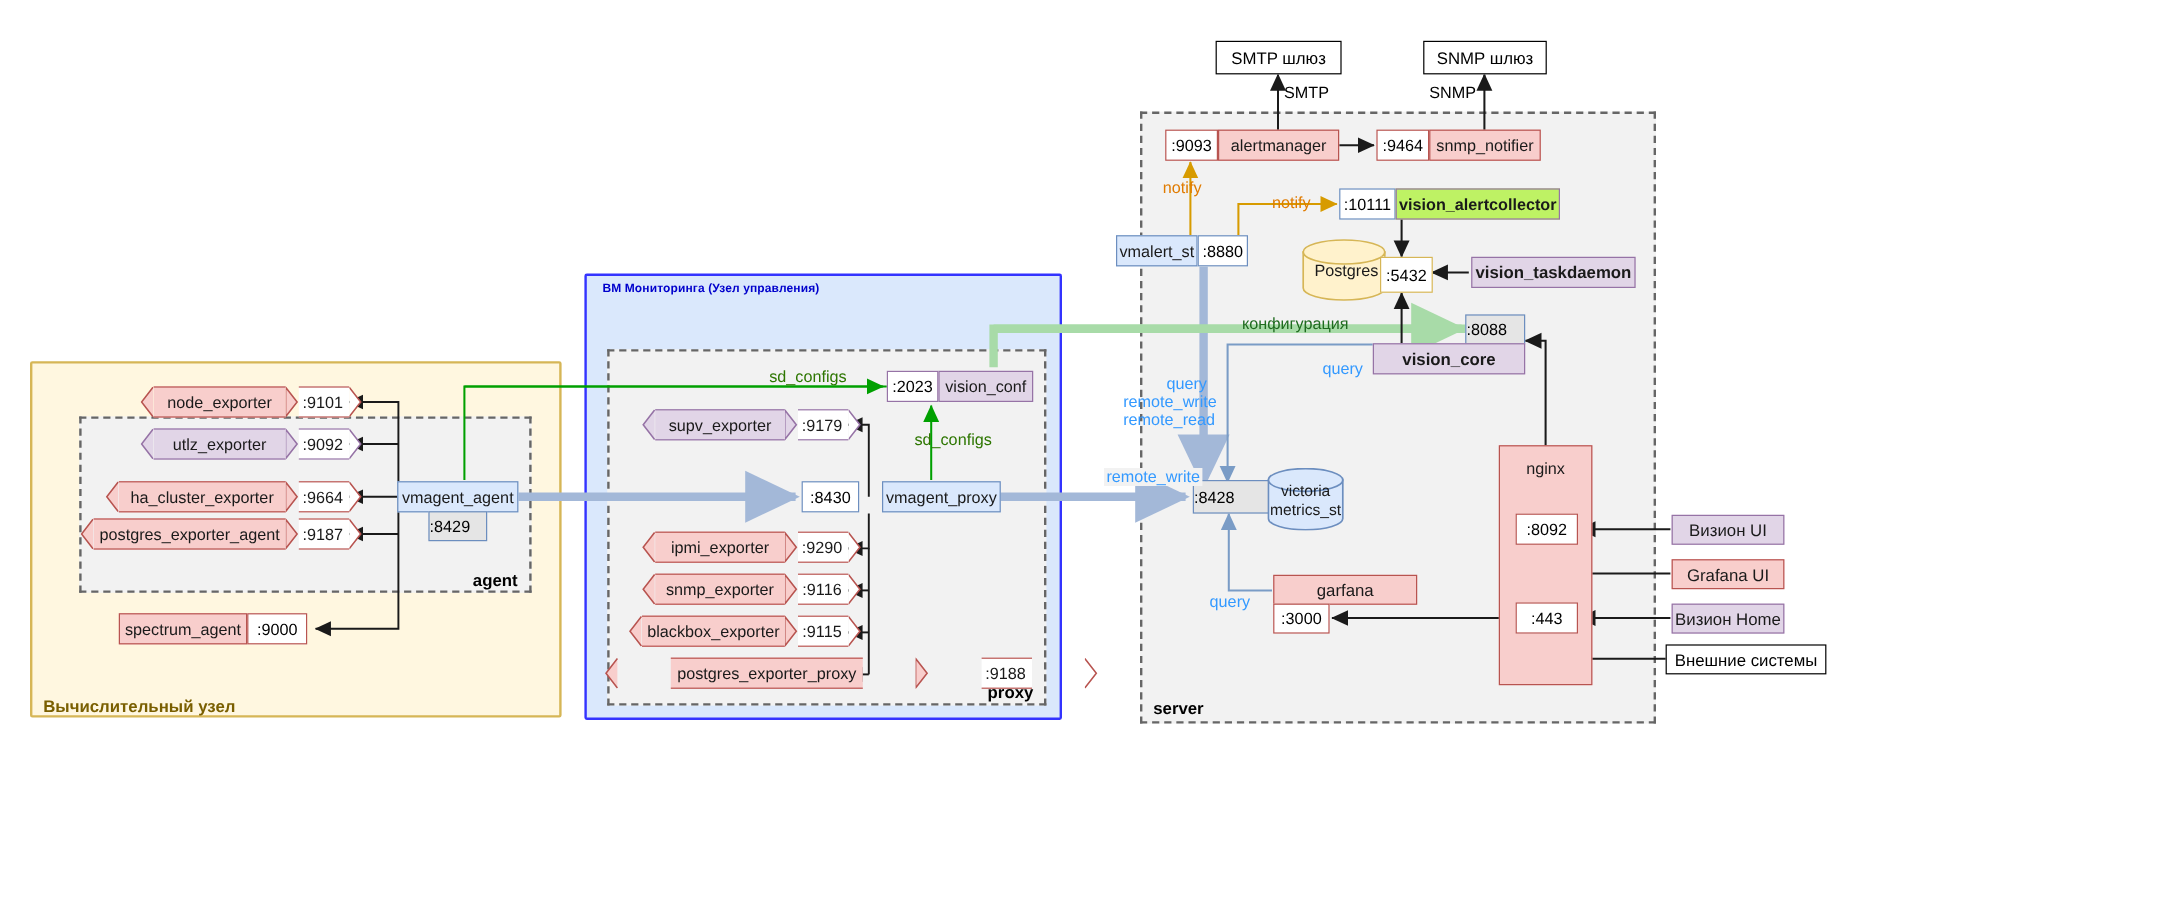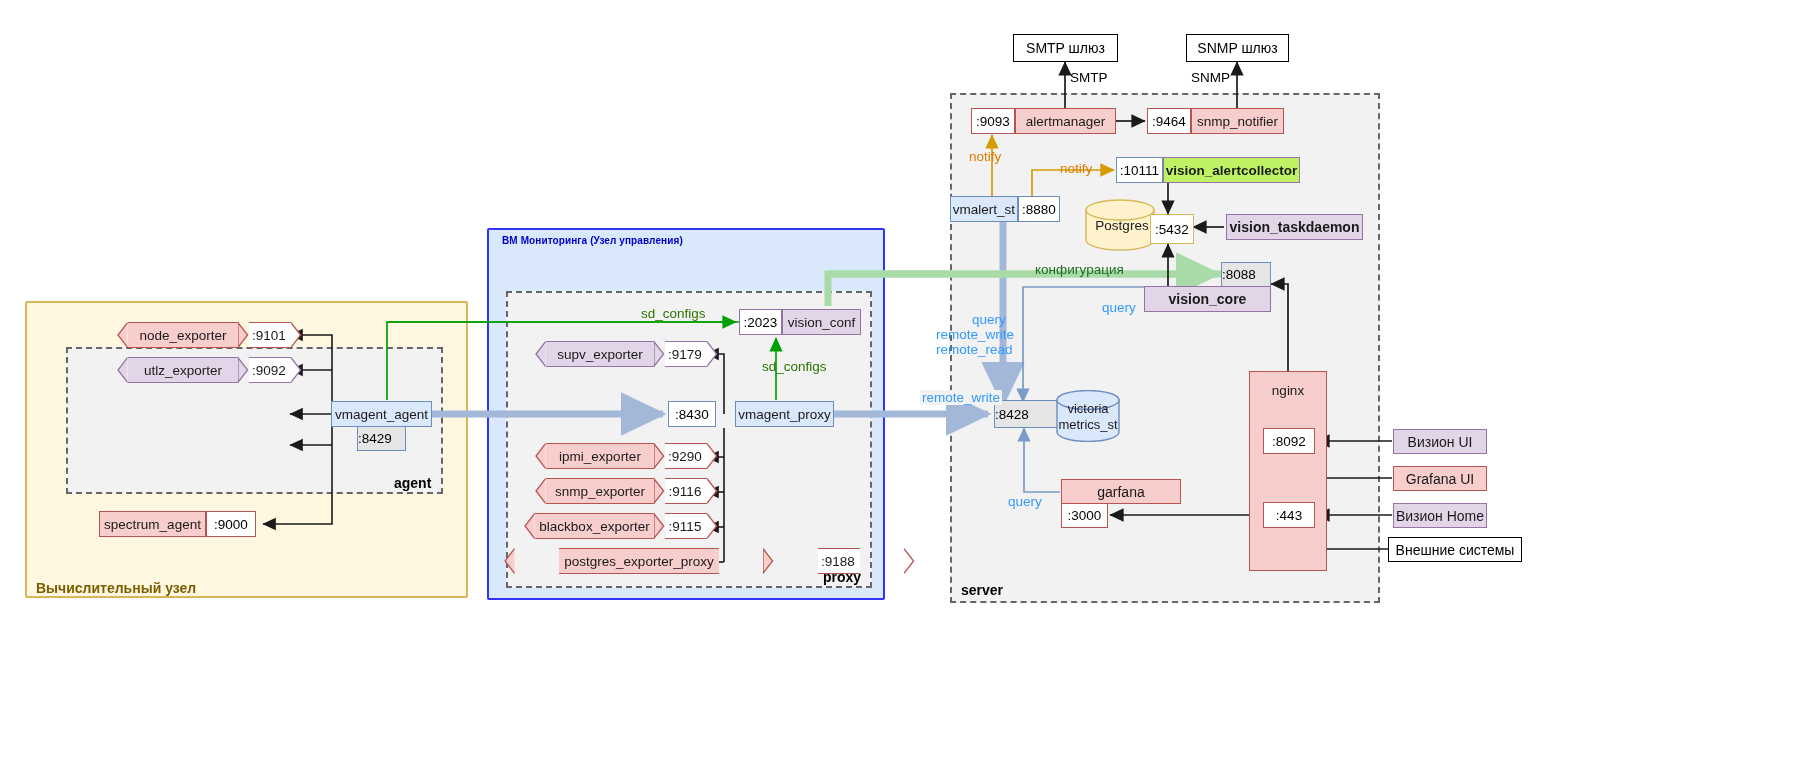--- a/index.html
+++ b/index.html
@@ -183,21 +183,21 @@
   <div class="abs pbox b-red" style="left:1147px;top:108px;height:26px;">
     <div class="p" style="width:44px;height:26px;">:9464</div>
     <div class="n" style="width:93px;height:26px;">snmp_notifier</div>
   </div>
 
   <div class="abs pbox b-purple" style="left:1116px;top:157px;height:26px;">
     <div class="p" style="width:47px;height:26px;border:1.3px solid #6c8ebf;">:10111</div>
     <div class="n" style="width:137px;height:26px;">vision_alertcollector</div>
   </div>
 
-  <div class="abs pbox b-blue" style="left:950px;top:196px;height:26px;border-radius:13px;">
+  <div class="abs pbox b-blue" style="left:930px;top:196px;height:26px;border-radius:13px;">
     <div class="n" style="width:68px;height:26px;">vmalert_st</div>
     <div class="p" style="width:42px;height:26px;">:8880</div>
   </div>
   <div class="lbl lbl-orange" style="left:969px;top:149px;">notify</div>
   <div class="lbl lbl-orange" style="left:1060px;top:161px;">notify</div>
 
   <div class="abs" style="left:1085px;top:199px;width:70px;height:52px;">
     <svg width="70" height="52" viewBox="0 0 70 52">
       <path d="M1,11 L1,41 a34,10 0 0 0 68,0 L69,11 z" fill="#fff2cc" stroke="#d6b656" stroke-width="1.4"></path>
       <ellipse cx="35" cy="11" rx="34" ry="10" fill="#fff2cc" stroke="#d6b656" stroke-width="1.4"></ellipse>
@@ -293,21 +293,59 @@
         </svg>
       </div>
     <div class="hex-port" style="width:42px;">:9092</div>
     <div class="hx-cap">
         <svg width="11" height="26" viewBox="0 0 11 26">
           <path d="M0,0.7 L9.6,13 L0,25.3" fill="#ffffff" stroke="#9673a6" stroke-width="1.3"></path>
         </svg>
       </div>
   </div>
 
-
+  <div class="abs hexrow hx-red" style="left:88px;top:401px;">
+    <div class="hx-cap">
+        <svg width="11" height="26" viewBox="0 0 11 26">
+          <path d="M10.5,0.7 L1,13 L10.5,25.3" fill="#f8cecc" stroke="#b85450" stroke-width="1.3"></path>
+        </svg>
+      </div>
+    <div class="hex-name" style="width:139px;">ha_cluster_exporter</div>
+    <div class="hx-cap">
+        <svg width="11" height="26" viewBox="0 0 11 26">
+          <path d="M0,0.7 L9.6,13 L0,25.3 z" fill="#f8cecc" stroke="#b85450" stroke-width="1.3"></path>
+        </svg>
+      </div>
+    <div class="hex-port" style="width:42px;">:9664</div>
+    <div class="hx-cap">
+        <svg width="11" height="26" viewBox="0 0 11 26">
+          <path d="M0,0.7 L9.6,13 L0,25.3" fill="#ffffff" stroke="#b85450" stroke-width="1.3"></path>
+        </svg>
+      </div>
+  </div>
+
+  <div class="abs hexrow hx-red" style="left:67px;top:432px;">
+    <div class="hx-cap">
+        <svg width="11" height="26" viewBox="0 0 11 26">
+          <path d="M10.5,0.7 L1,13 L10.5,25.3" fill="#f8cecc" stroke="#b85450" stroke-width="1.3"></path>
+        </svg>
+      </div>
+    <div class="hex-name" style="width:160px;">postgres_exporter_agent</div>
+    <div class="hx-cap">
+        <svg width="11" height="26" viewBox="0 0 11 26">
+          <path d="M0,0.7 L9.6,13 L0,25.3 z" fill="#f8cecc" stroke="#b85450" stroke-width="1.3"></path>
+        </svg>
+      </div>
+    <div class="hex-port" style="width:42px;">:9187</div>
+    <div class="hx-cap">
+        <svg width="11" height="26" viewBox="0 0 11 26">
+          <path d="M0,0.7 L9.6,13 L0,25.3" fill="#ffffff" stroke="#b85450" stroke-width="1.3"></path>
+        </svg>
+      </div>
+  </div>
 
   <div class="abs" style="left:331px;top:401px;width:101px;height:26px;border:1.3px solid #6c8ebf;background:#dae8fc;display:flex;align-items:center;justify-content:center;font-size:13.5px;color:#1a1a1a;">
     <span>vmagent_agent</span>
   </div>
   <div class="abs b-plainport" style="left:357px;top:426px;width:49px;height:25px;">
     <span>:8429</span>
   </div>
 
   <div class="abs pbox b-red" style="left:99px;top:511px;height:26px;">
     <div class="n" style="width:107px;height:26px;">spectrum_agent</div>

